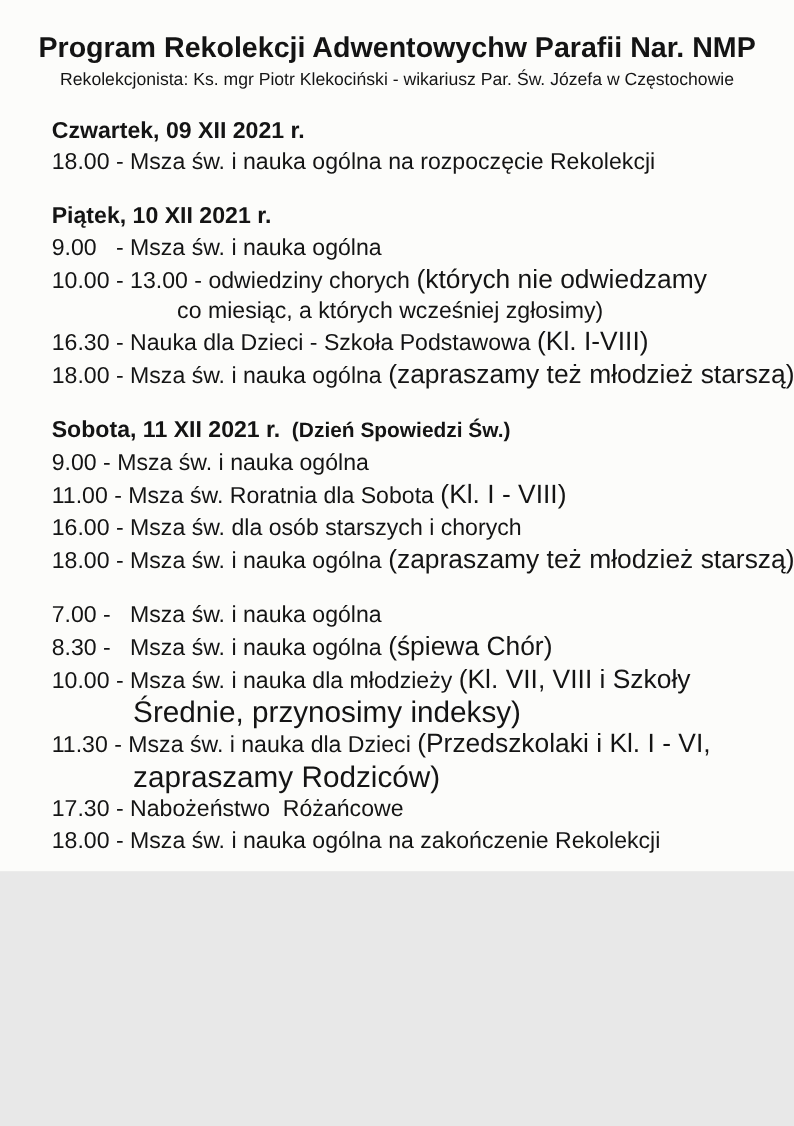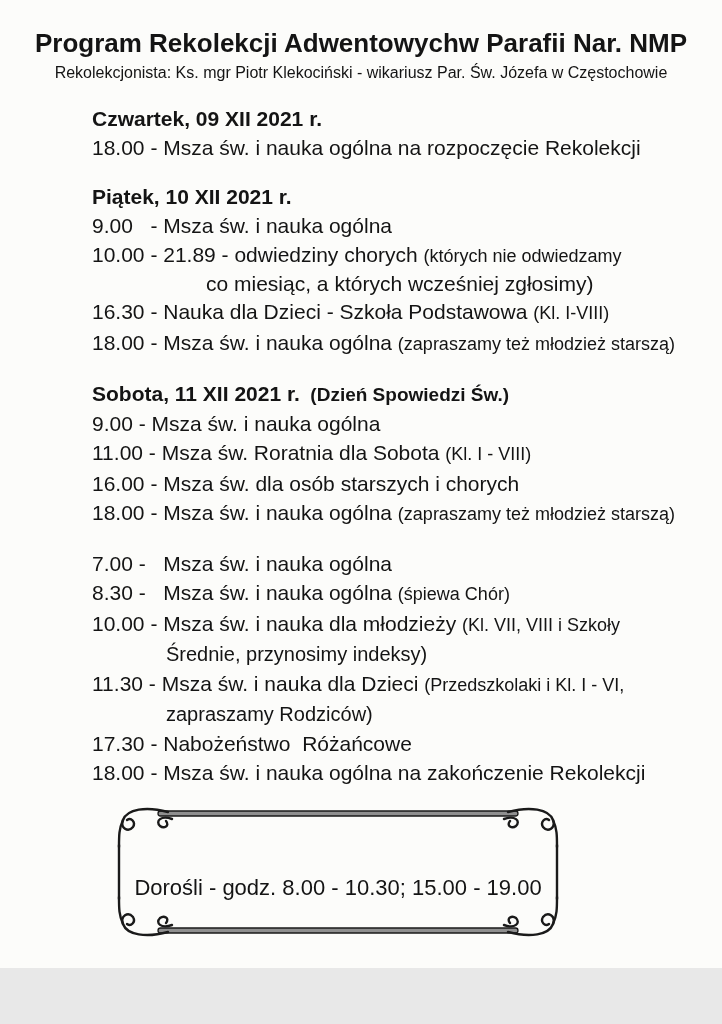--- a/index.html
+++ b/index.html
@@ -1,61 +1,61 @@
 <!DOCTYPE html>
 <html><head>
 <meta charset="utf-8">
 <style>
   html,body{margin:0;padding:0;}
   body{background:#e8e8e8;font-family:"Liberation Sans",sans-serif;}
   .page{
     position:relative;
-    width:722px;height:968px;
+    width:722px;height:792px;
     margin:0 auto;
     background:#fcfcfa;
     color:#141414;
     overflow:hidden;
   }
   .header{margin-top:28px;text-align:center;}
   .title-line{
     font-weight:bold;
     font-size:26px;
     line-height:30px;
     white-space:pre;
     letter-spacing:0px;
   }
   .subtitle{
     font-size:16px;
     line-height:23px;
     margin-top:3px;
     white-space:pre;
   }
-  .content{padding-left:92px;padding-right:30px;}
+  .content{padding-left:47px;padding-right:30px;}
   .section{margin-top:20px;}
   .section-heading{
     margin:0;
     font-size:21px;
     font-weight:bold;
     line-height:29px;
     white-space:pre;
   }
   .heading-note{
     font-weight:bold;
     font-size:19px;
     white-space:pre;
   }
   .item{
     font-size:21px;
     line-height:29px;
     white-space:pre;
   }
   .item .time{white-space:pre;}
-  .item .note{font-size:18px;}
+  .item .note{font-size:24px;}
   .cont{
-    font-size:20px;
+    font-size:27px;
     line-height:29px;
     margin-left:74px;
     white-space:pre;
   }
   .cont-small{
     font-size:21px;
     line-height:26px;
     margin-left:114px;
   }
   .confession-box{
@@ -86,21 +86,21 @@
   <div class="content">
 
     <div class="section">
       <h2 class="section-heading">Czwartek, 09 XII 2021 r.</h2>
       <div class="item"><span class="time">18.00 - </span><span class="txt">Msza św. i nauka ogólna na rozpoczęcie Rekolekcji</span></div>
     </div>
 
     <div class="section">
       <h2 class="section-heading">Piątek, 10 XII 2021 r.</h2>
       <div class="item"><span class="time">9.00   - </span><span class="txt">Msza św. i nauka ogólna</span></div>
-      <div class="item"><span class="time">10.00 - 21.89 - </span><span class="txt">odwiedziny chorych </span><span class="note">(których nie odwiedzamy</span></div>
+      <div class="item"><span class="time">10.00 - 13.00 - </span><span class="txt">odwiedziny chorych </span><span class="note">(których nie odwiedzamy</span></div>
       <div class="cont cont-small">co miesiąc, a których wcześniej zgłosimy)</div>
       <div class="item"><span class="time">16.30 - </span><span class="txt">Nauka dla Dzieci - Szkoła Podstawowa </span><span class="note">(Kl. I-VIII)</span></div>
       <div class="item"><span class="time">18.00 - </span><span class="txt">Msza św. i nauka ogólna </span><span class="note">(zapraszamy też młodzież starszą)</span></div>
     </div>
 
     <div class="section">
       <h2 class="section-heading"><span>Sobota, 11 XII 2021 r.</span><span class="heading-note">  (Dzień Spowiedzi Św.)</span></h2>
       <div class="item"><span class="time">9.00 - </span><span class="txt">Msza św. i nauka ogólna</span></div>
       <div class="item"><span class="time">11.00 - </span><span class="txt">Msza św. Roratnia dla Sobota </span><span class="note">(Kl. I - VIII)</span></div>
       <div class="item"><span class="time">16.00 - </span><span class="txt">Msza św. dla osób starszych i chorych</span></div>

